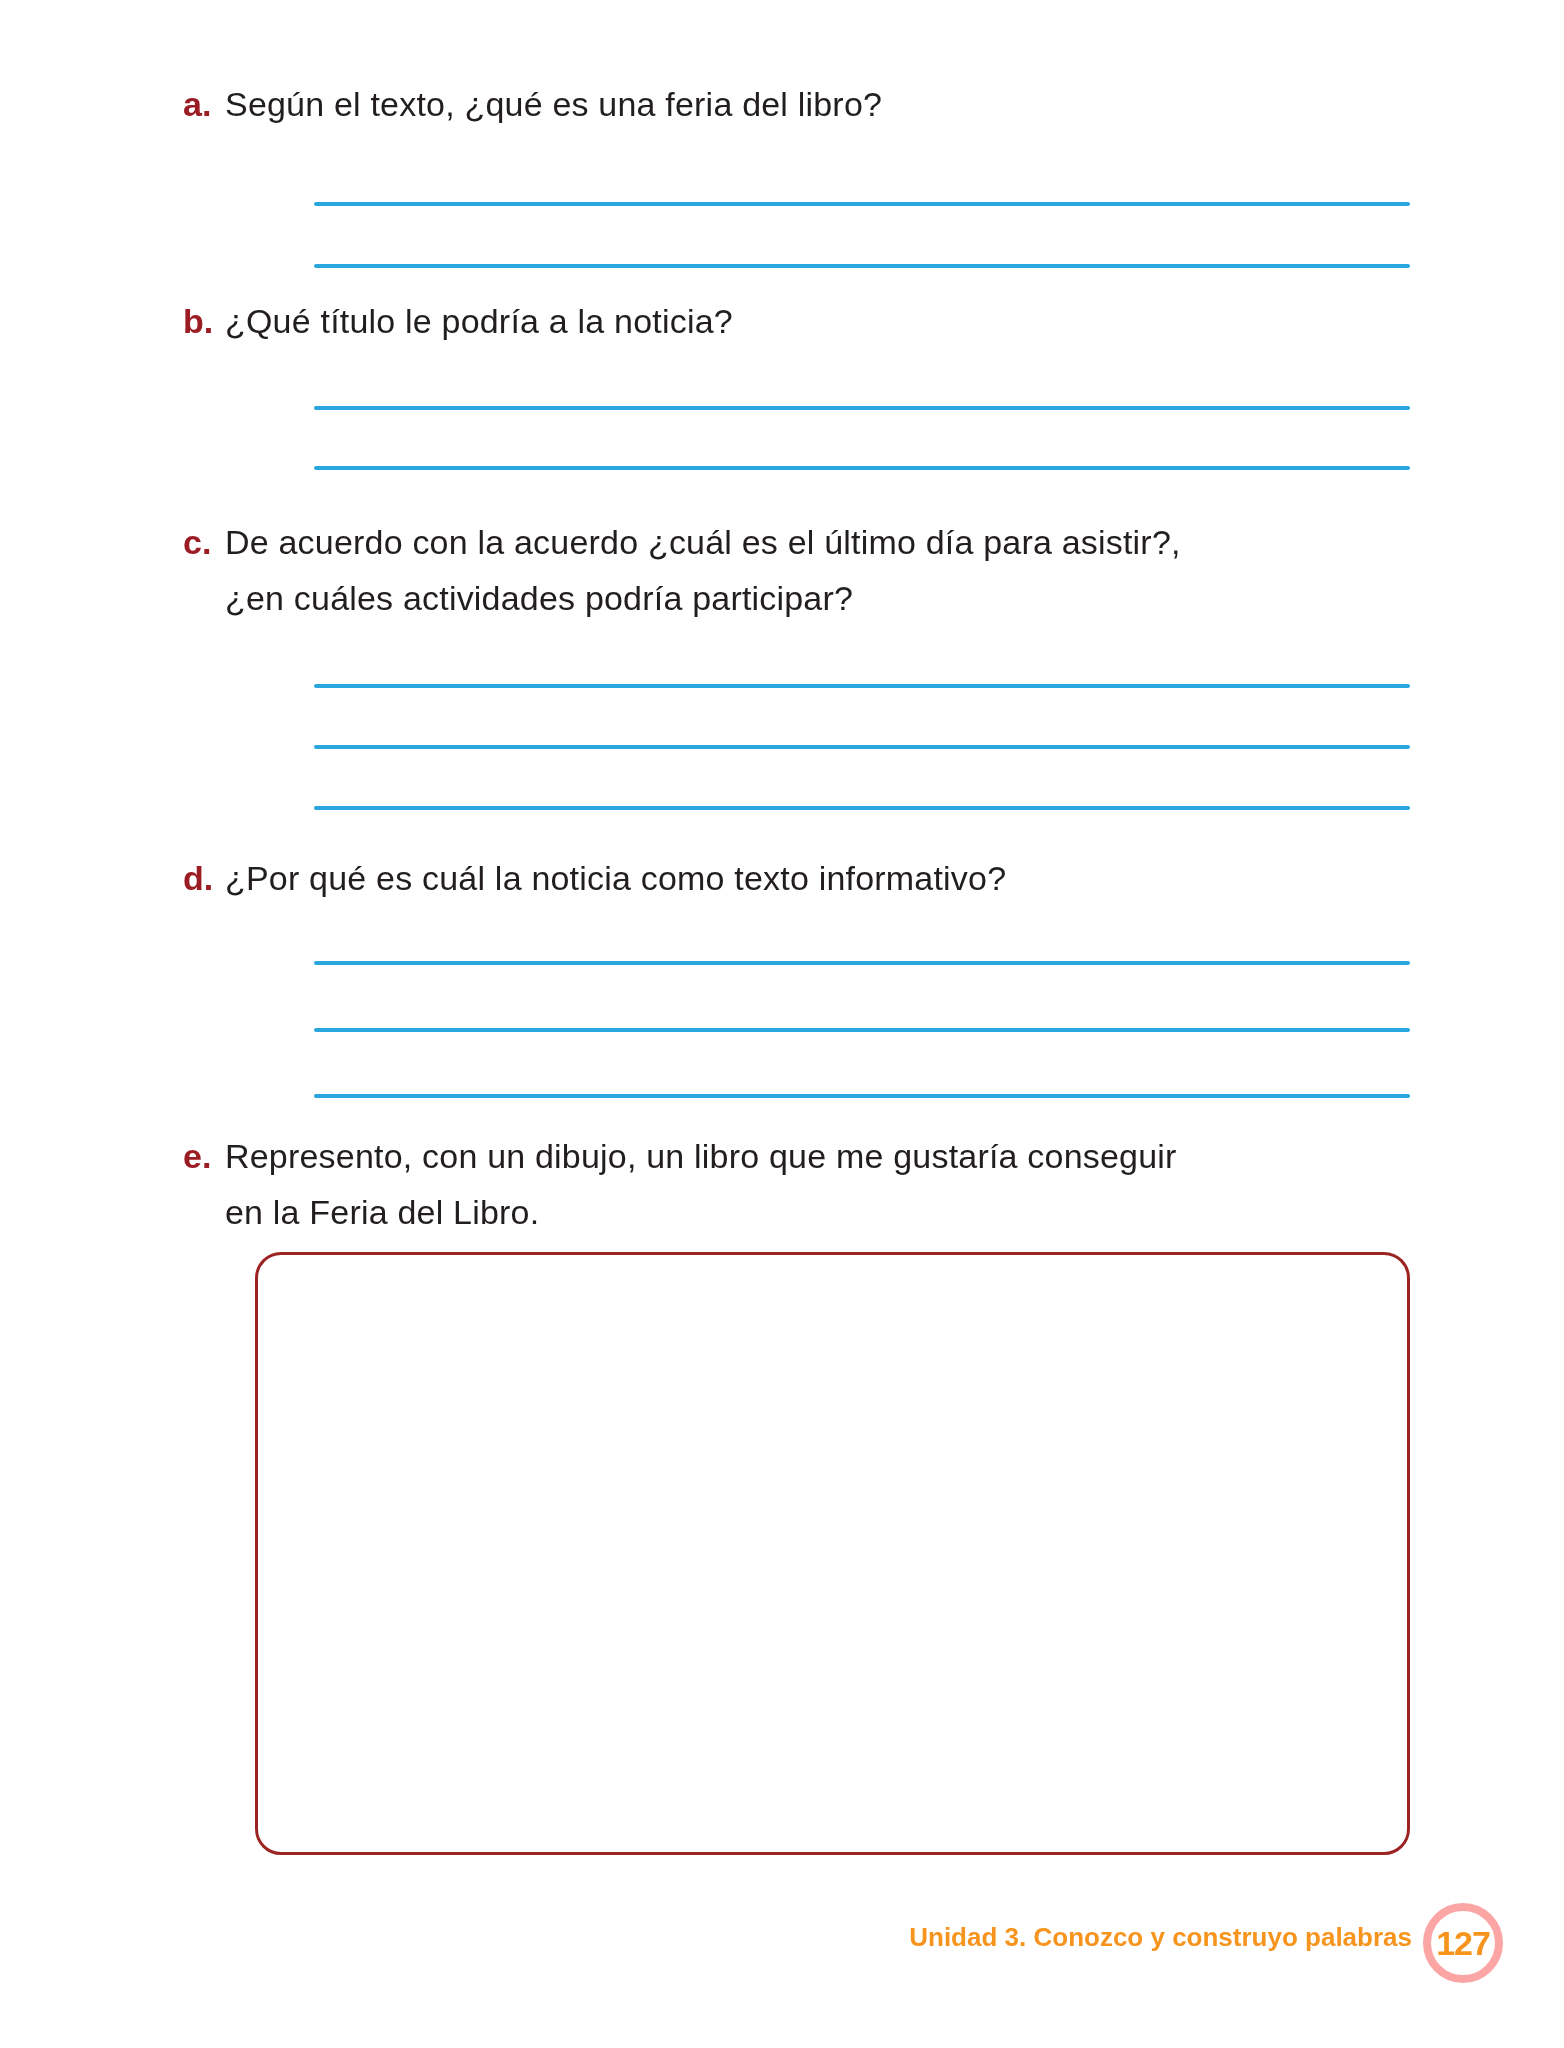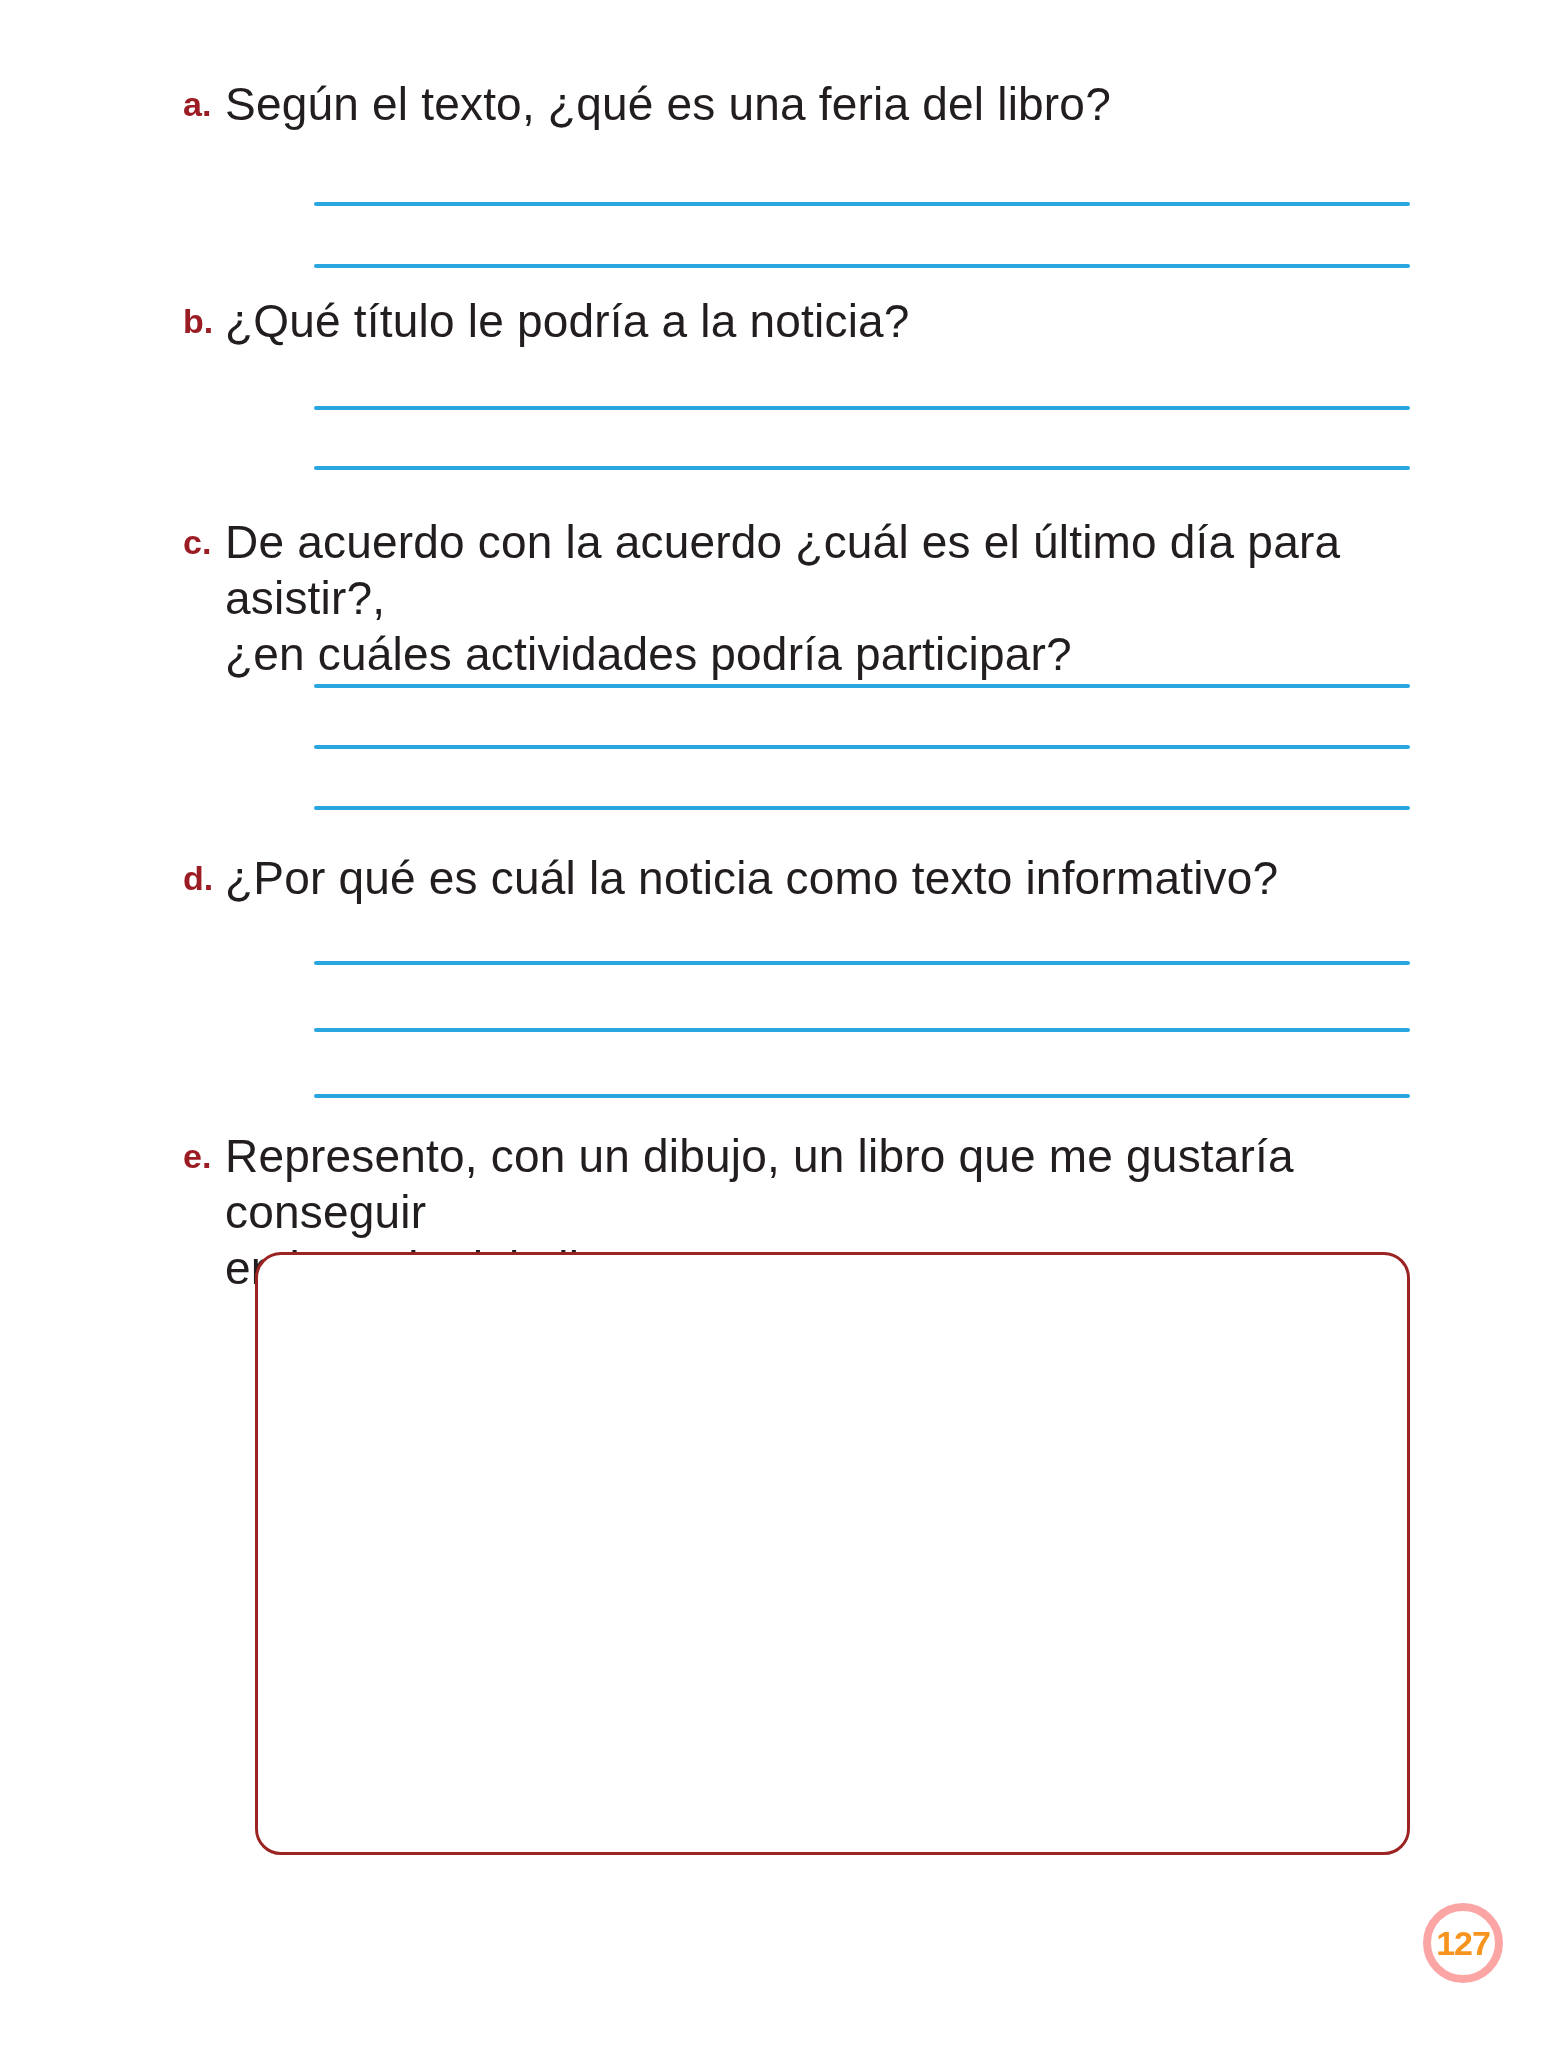--- a/index.html
+++ b/index.html
@@ -28,21 +28,21 @@
   }
   .q-label {
     width: 42px;
     flex: 0 0 42px;
     font-weight: bold;
     font-size: 34px;
     color: #9c1c24;
     line-height: 52px;
   }
   .q-text {
-    font-size: 46px;
+    font-size: 34px;
     color: #221d1e;
     line-height: 52px;
     white-space: pre-line;
     width: 1200px;
     letter-spacing: 0.2px;
   }
   .q-a { top: 78px; }
   .q-b { top: 295px; }
   .q-c { top: 514px; line-height: 56px; }
   .q-c .q-label, .q-c .q-text { line-height: 56px; }
@@ -151,17 +151,18 @@
   <div class="answer-line l-d3"></div>
 
   <div class="q q-e">
     <span class="q-label">e.</span>
     <span class="q-text">Represento, con un dibujo, un libro que me gustaría conseguir
 en la Feria del Libro.</span>
   </div>
 
   <div class="draw-box"></div>
 
+  <div class="footer-label">Unidad 3. Conozco y construyo palabras</div>
   <div class="page-badge">
     <span class="num">127</span>
   </div>
 
 </div>
 
 </body></html>

